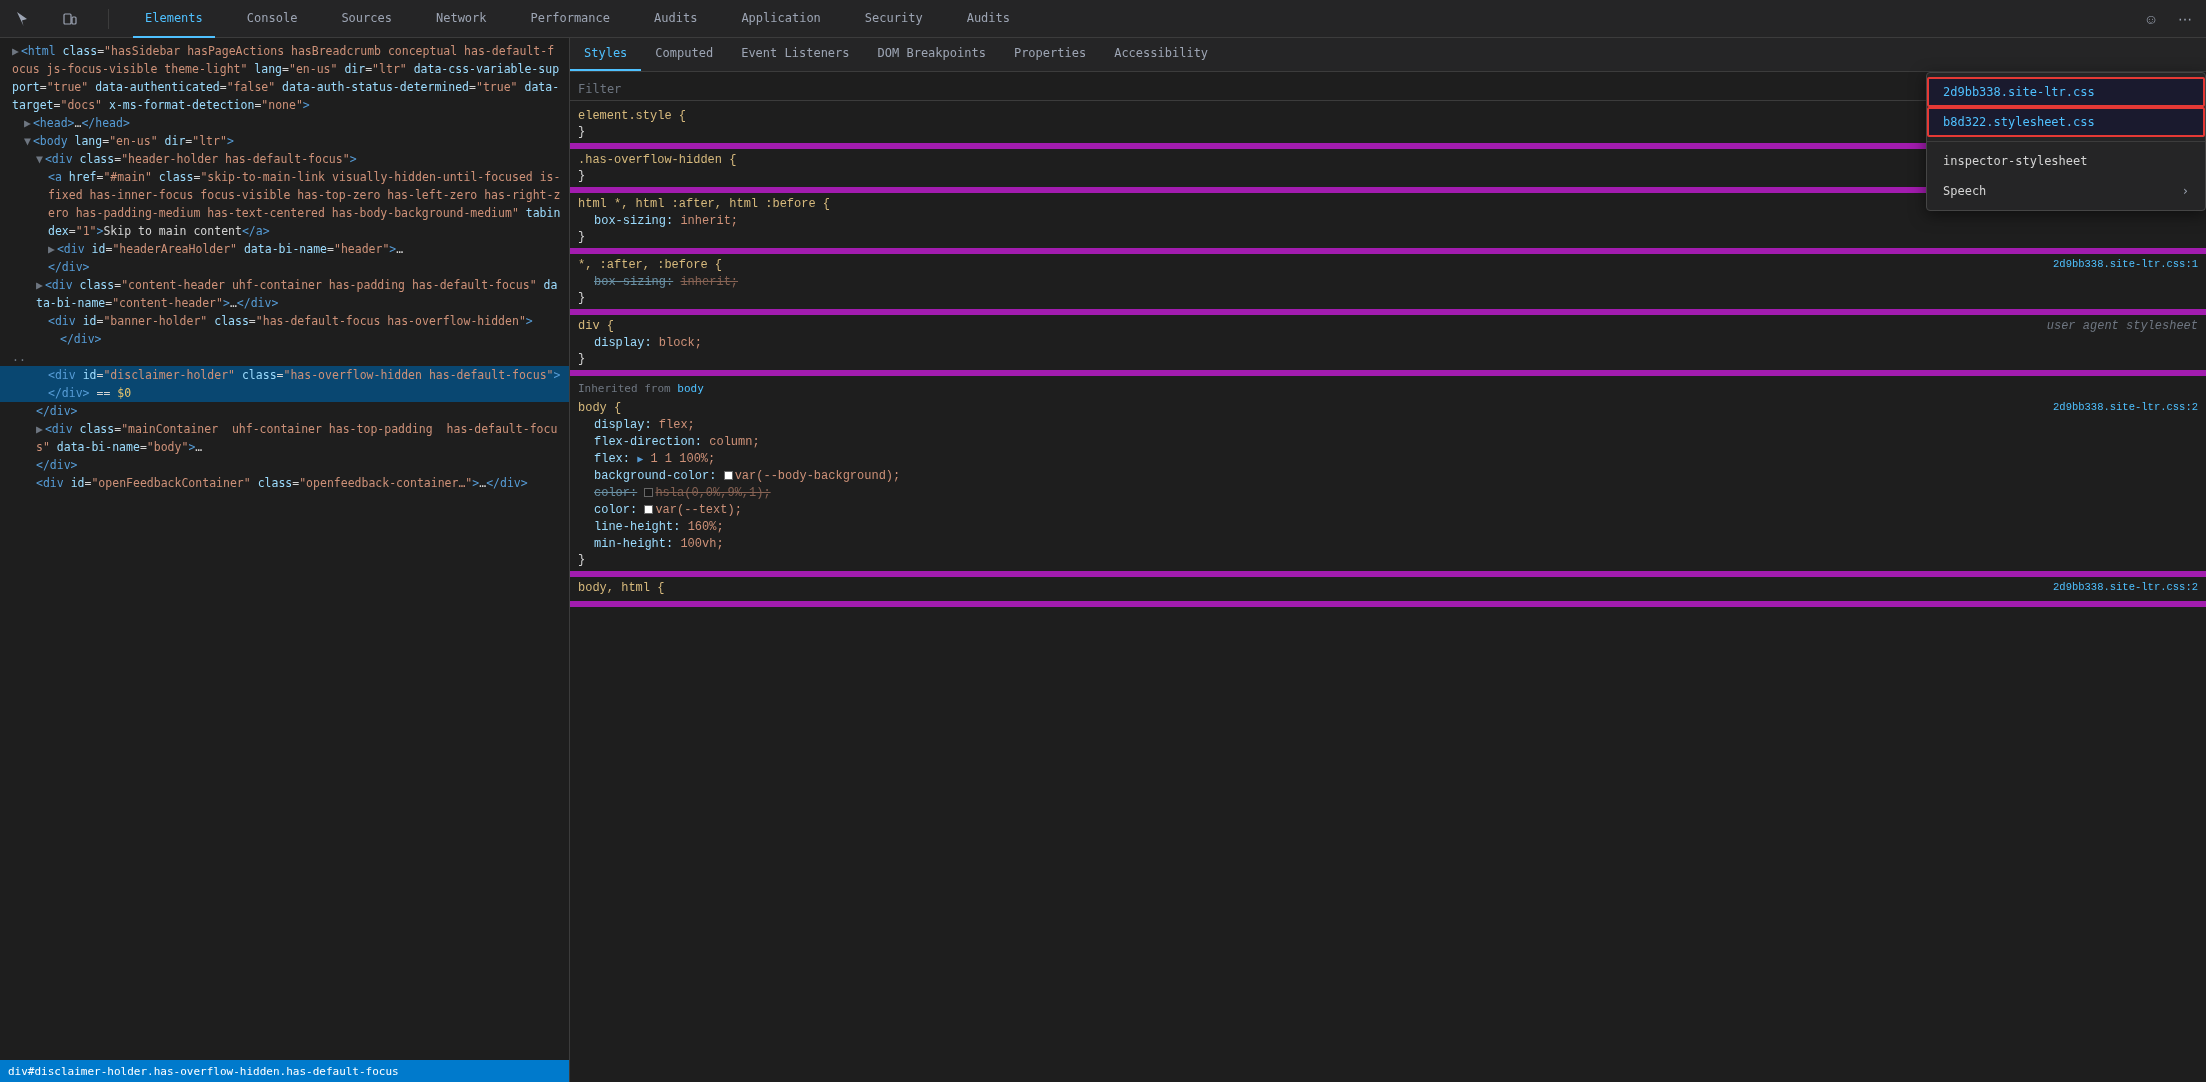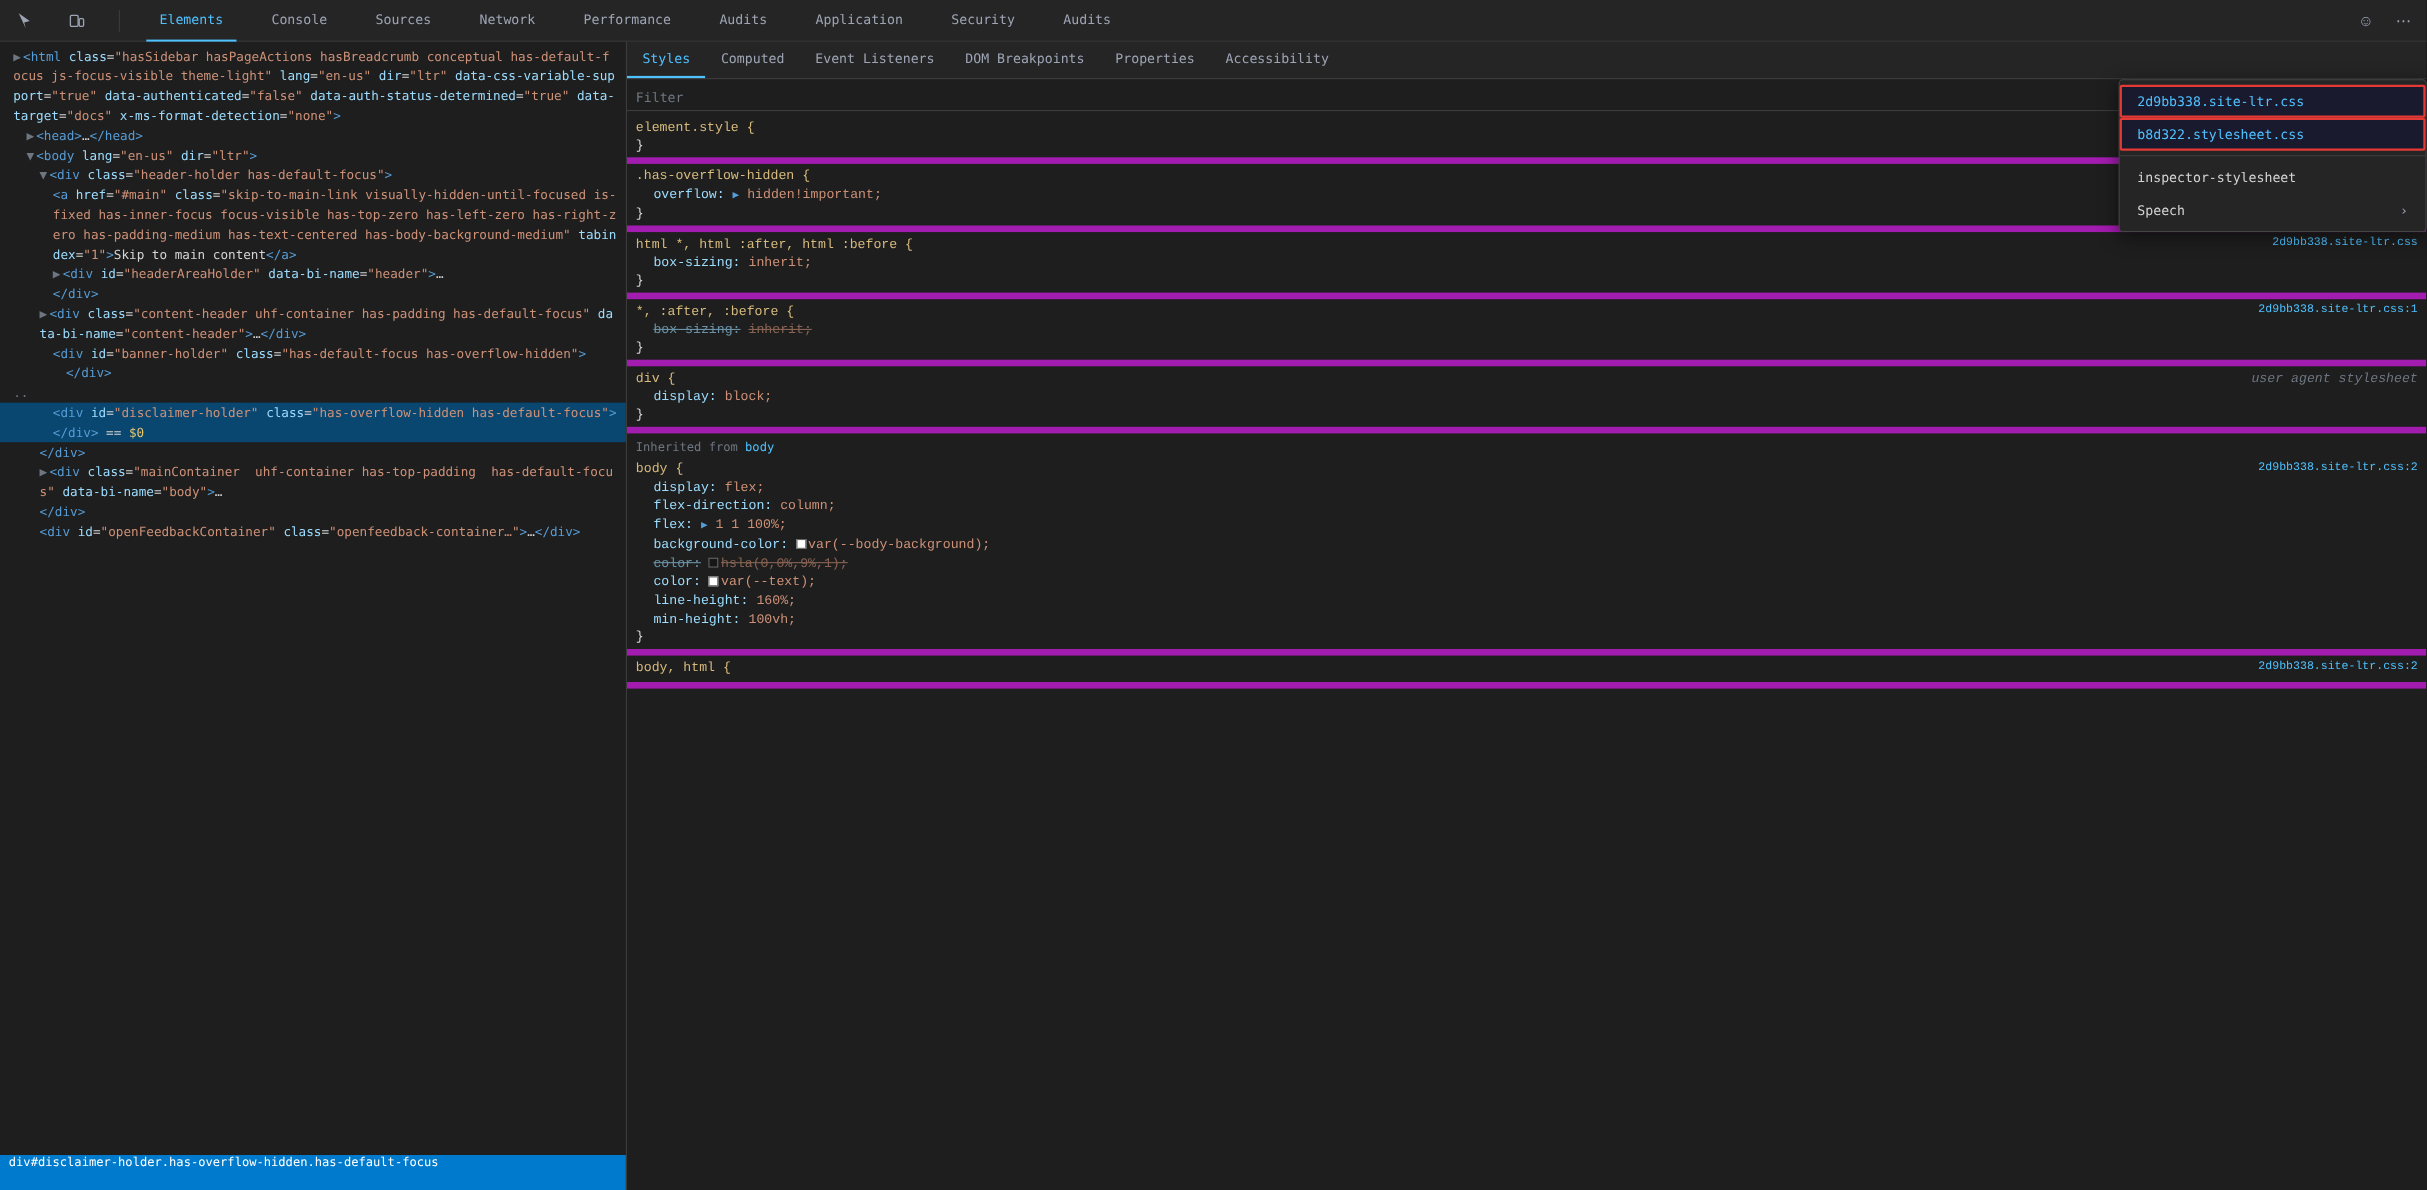--- a/index.html
+++ b/index.html
@@ -106,23 +106,24 @@
     .indent-4 { padding-left: 60px; }
 
     .tag { color: #569cd6; }
     .attr-name { color: #9cdcfe; }
     .attr-value { color: #ce9178; }
     .comment { color: #6a9955; }
     .text-content { color: #d4d4d4; }
     .triangle { color: #6e7681; margin-right: 2px; }
 
     .bottom-bar {
-      height: 32px;
+      height: 22px;
       background: #007acc;
       display: flex;
+      align-items: center;
       padding: 0 8px;
       font-size: 11px;
       color: #fff;
       overflow: hidden;
     }
 
     
     .styles-panel {
       flex: 1;
       background: #1e1e1e;
@@ -383,23 +384,20 @@
           <span>element.style {</span>
         </div>
         <div class="css-close">}</div>
       </div>
 
       <div class="css-rule-block">
         <div class="css-selector">
           <span style="color:#d7ba7d">.has-overflow-hidden {</span>
           <span class="css-source">2d9bb338.site-ltr.css</span>
         </div>
-        <div class="css-property">
-          <span style="color:#9cdcfe">overflow:</span> <span class="flex-arrow">▶</span> <span class="css-value">hidden!important;</span>
-        </div>
         <div class="css-close">}</div>
       </div>
 
       <div class="css-rule-block">
         <div class="css-selector">
           <span style="color:#d7ba7d">html *, html :after, html :before {</span>
           <span class="css-source">2d9bb338.site-ltr.css</span>
         </div>
         <div class="css-property">
           <span style="color:#9cdcfe">box-sizing:</span> <span class="css-value">inherit;</span>

